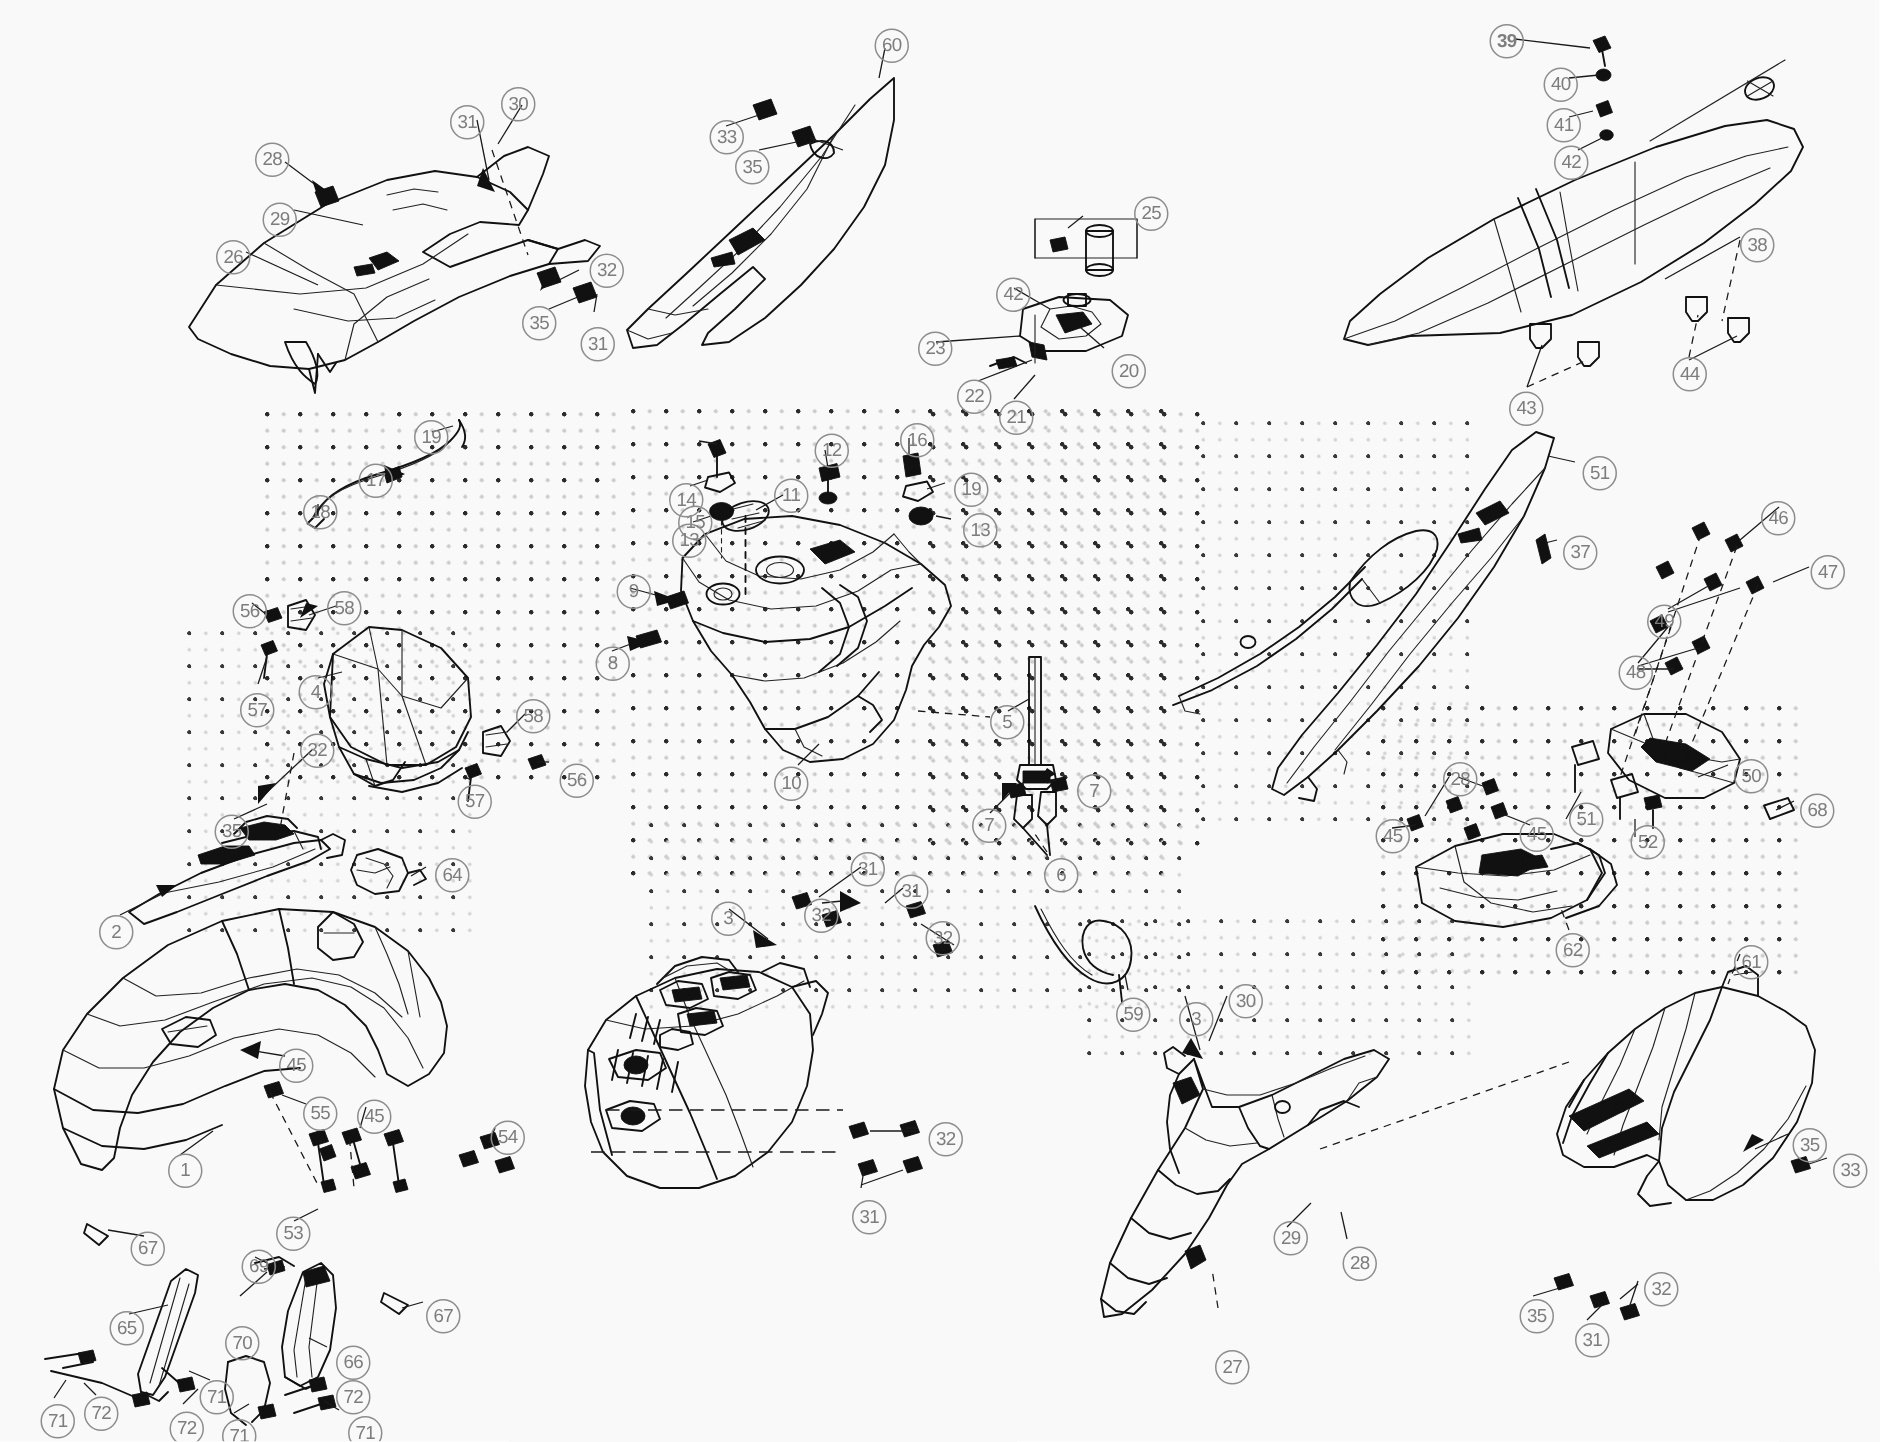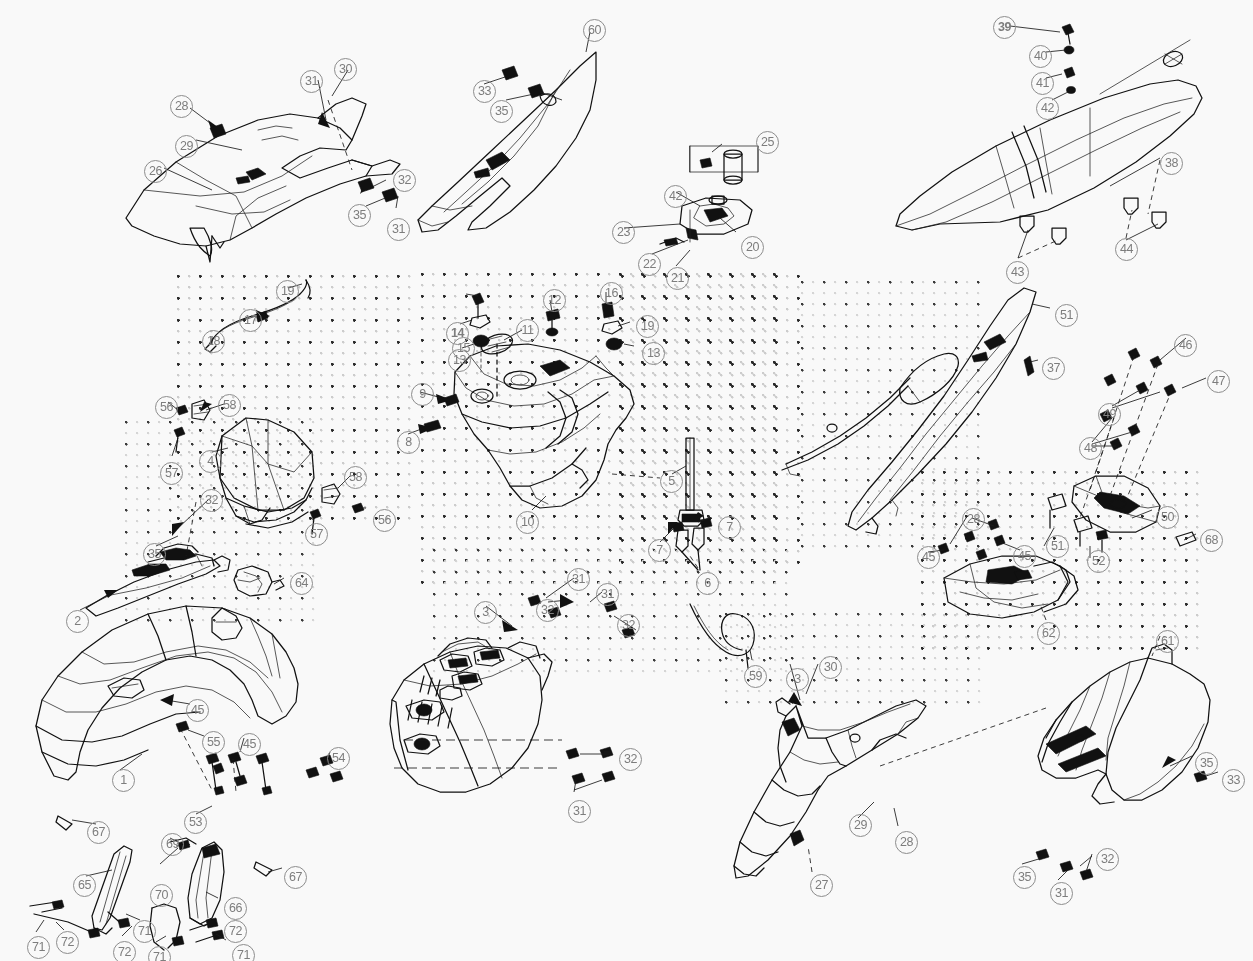--- a/index.html
+++ b/index.html
@@ -679,21 +679,21 @@
       <div class="callout" style="left: 741px; top: 236px;">20</div>
       <div class="callout" style="left: 1115px; top: 238px;">44</div>
       <div class="callout" style="left: 638px; top: 253px;">22</div>
       <div class="callout" style="left: 666px; top: 267px;">21</div>
       <div class="callout" style="left: 1006px; top: 261px;">43</div>
       <div class="callout" style="left: 276px; top: 280px;">19</div>
       <div class="callout" style="left: 452px; top: 293px; margin-top: 44px;">15</div>
       <div class="callout" style="left: 543px; top: 289px;">12</div>
       <div class="callout" style="left: 600px; top: 282px; text-align: center;">16</div>
       <div class="callout" style="left: 239px; top: 309px;">17</div>
-      <div class="callout" style="left: 446px; top: 322px; font-weight: bold;">14</div>
+      <div class="callout" style="left: 446px; top: 322px;">14</div>
       <div class="callout" style="left: 516px; top: 319px;">11</div>
       <div class="callout" style="left: 636px; top: 315px;">19</div>
       <div class="callout" style="left: 202px; top: 330px;">18</div>
       <div class="callout" style="left: 1055px; top: 304px;">51</div>
       <div class="callout" style="left: 448px; top: 349px;">13</div>
       <div class="callout" style="left: 642px; top: 342px;">13</div>
       <div class="callout" style="left: 1042px; top: 357px;">37</div>
       <div class="callout" style="left: 1174px; top: 334px;">46</div>
       <div class="callout" style="left: 1207px; top: 370px;">47</div>
       <div class="callout" style="left: 411px; top: 383px;">9</div>
@@ -746,21 +746,21 @@
       <div class="callout" style="left: 849px; top: 814px;">29</div>
       <div class="callout" style="left: 895px; top: 831px;">28</div>
       <div class="callout" style="left: 87px; top: 821px;">67</div>
       <div class="callout" style="left: 161px; top: 833px;">69</div>
       <div class="callout" style="left: 150px; top: 884px;">70</div>
       <div class="callout" style="left: 284px; top: 866px;">67</div>
       <div class="callout" style="left: 73px; top: 874px;">65</div>
       <div class="callout" style="left: 1013px; top: 866px;">35</div>
       <div class="callout" style="left: 1096px; top: 848px;">32</div>
       <div class="callout" style="left: 224px; top: 897px;">66</div>
-      <div class="callout" style="left: 810px; top: 874px;">27</div>
+      <div class="callout" style="left: 810px; top: 900px;">27</div>
       <div class="callout" style="left: 1050px; top: 882px;">31</div>
       <div class="callout" style="left: 224px; top: 920px;">72</div>
       <div class="callout" style="left: 133px; top: 920px;">71</div>
       <div class="callout" style="left: 56px; top: 931px;">72</div>
       <div class="callout" style="left: 27px; top: 936px;">71</div>
       <div class="callout" style="left: 113px; top: 941px;">72</div>
       <div class="callout" style="left: 148px; top: 946px;">71</div>
       <div class="callout" style="left: 232px; top: 944px;">71</div>
     </div>
 

